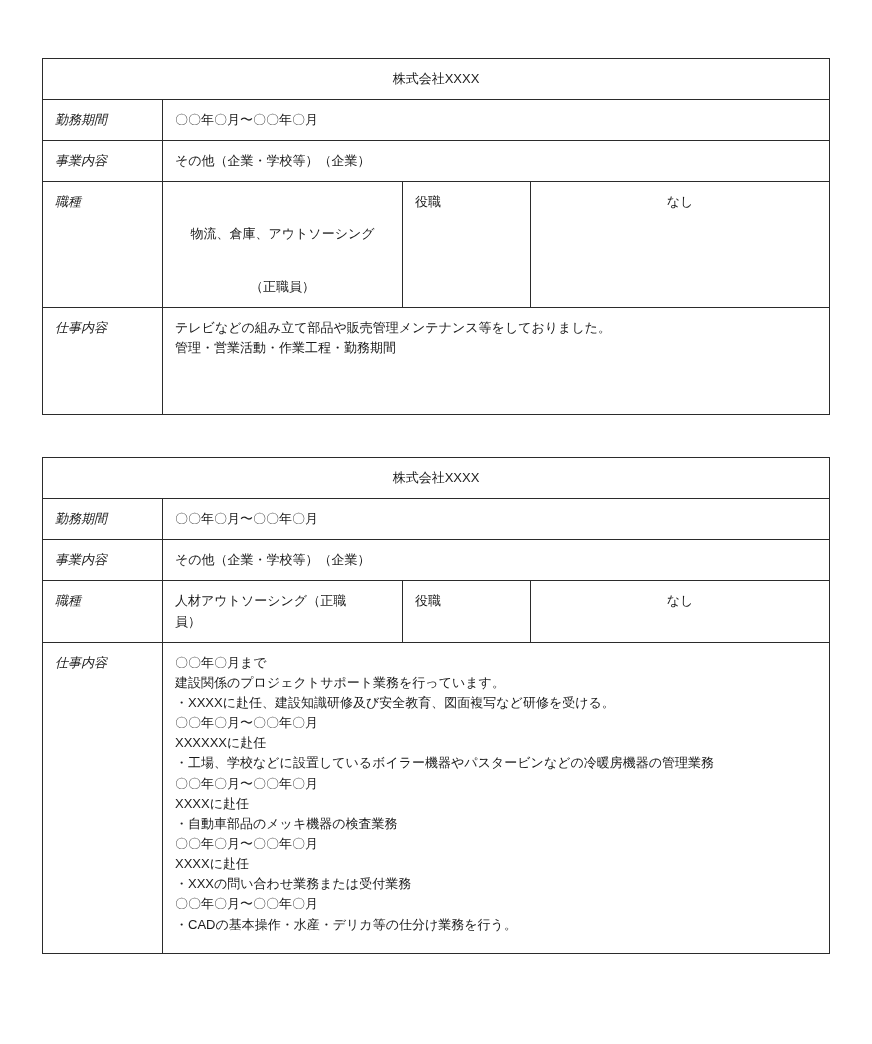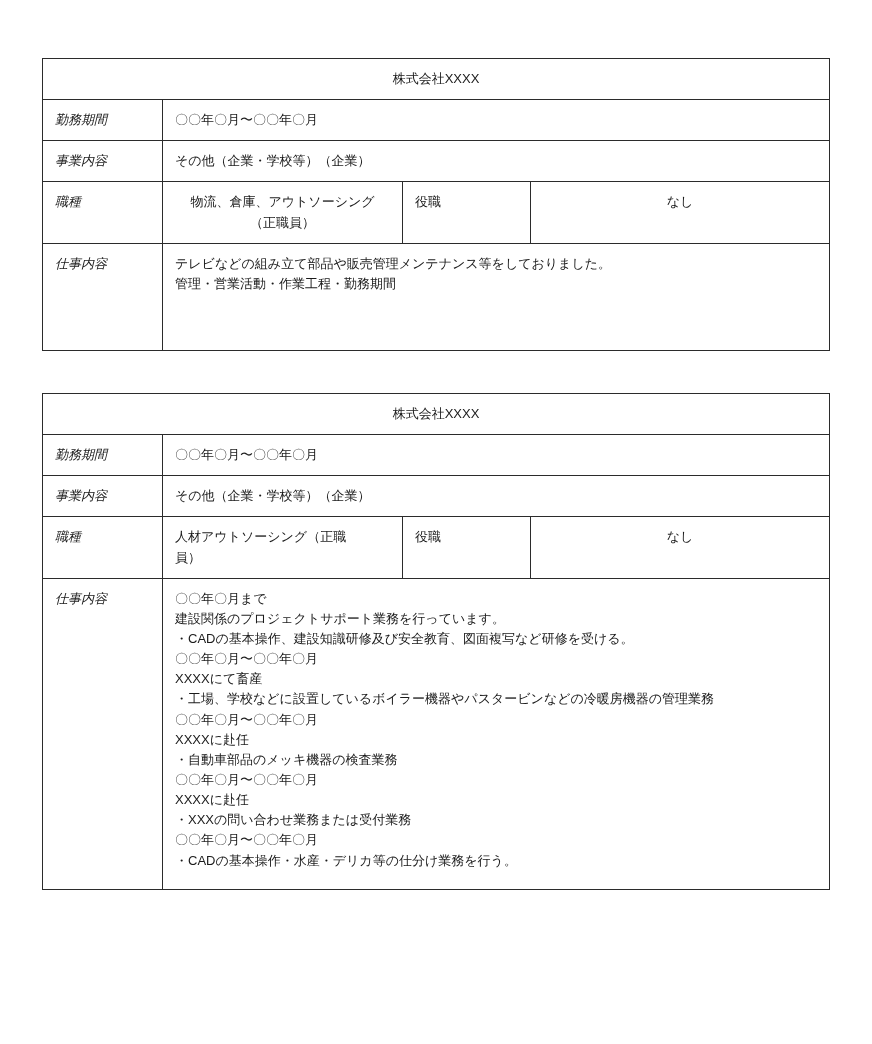--- a/index.html
+++ b/index.html
@@ -61,20 +61,21 @@
   td.role-value {
     padding-left: 16px;
     text-align: center;
   }
   .period-row td { padding-top: 12px; padding-bottom: 12px; }
   .business-row td { padding-top: 12px; padding-bottom: 12px; }
   .jobtype-row td { padding-top: 11px; padding-bottom: 11px; }
   .centered-sub {
     display: block;
     text-align: center;
+    margin-top: 32px;
   }
   .desc-cell {
     padding-top: 11px;
     padding-bottom: 14px;
   }
   .desc-line {
     display: block;
     white-space: pre-wrap;
   }
   .spacer-1 { height: 46px; }
@@ -150,23 +151,23 @@
           <span style="display:block">員）</span>
         </td>
         <td class="role-label">役職</td>
         <td class="role-value">なし</td>
       </tr>
       <tr>
         <td class="label-cell desc-cell">仕事内容</td>
         <td class="value-cell desc-cell" colspan="3">
           <span class="desc-line">〇〇年〇月まで</span>
           <span class="desc-line">建設関係のプロジェクトサポート業務を行っています。</span>
-          <span class="desc-line">・CADの基本操作、建設知識研修及び安全教育、図面複写など研修を受ける。</span>
+          <span class="desc-line">・XXXXに赴任、建設知識研修及び安全教育、図面複写など研修を受ける。</span>
           <span class="desc-line">〇〇年〇月〜〇〇年〇月</span>
-          <span class="desc-line">XXXXにて畜産</span>
+          <span class="desc-line">XXXXXXに赴任</span>
           <span class="desc-line">・工場、学校などに設置しているボイラー機器やパスタービンなどの冷暖房機器の管理業務</span>
           <span class="desc-line">〇〇年〇月〜〇〇年〇月</span>
           <span class="desc-line">XXXXに赴任</span>
           <span class="desc-line">・自動車部品のメッキ機器の検査業務</span>
           <span class="desc-line">〇〇年〇月〜〇〇年〇月</span>
           <span class="desc-line">XXXXに赴任</span>
           <span class="desc-line">・XXXの問い合わせ業務または受付業務</span>
           <span class="desc-line">〇〇年〇月〜〇〇年〇月</span>
           <span class="desc-line">・CADの基本操作・水産・デリカ等の仕分け業務を行う。</span>
           <span class="spacer-2" style="display:block"></span>

